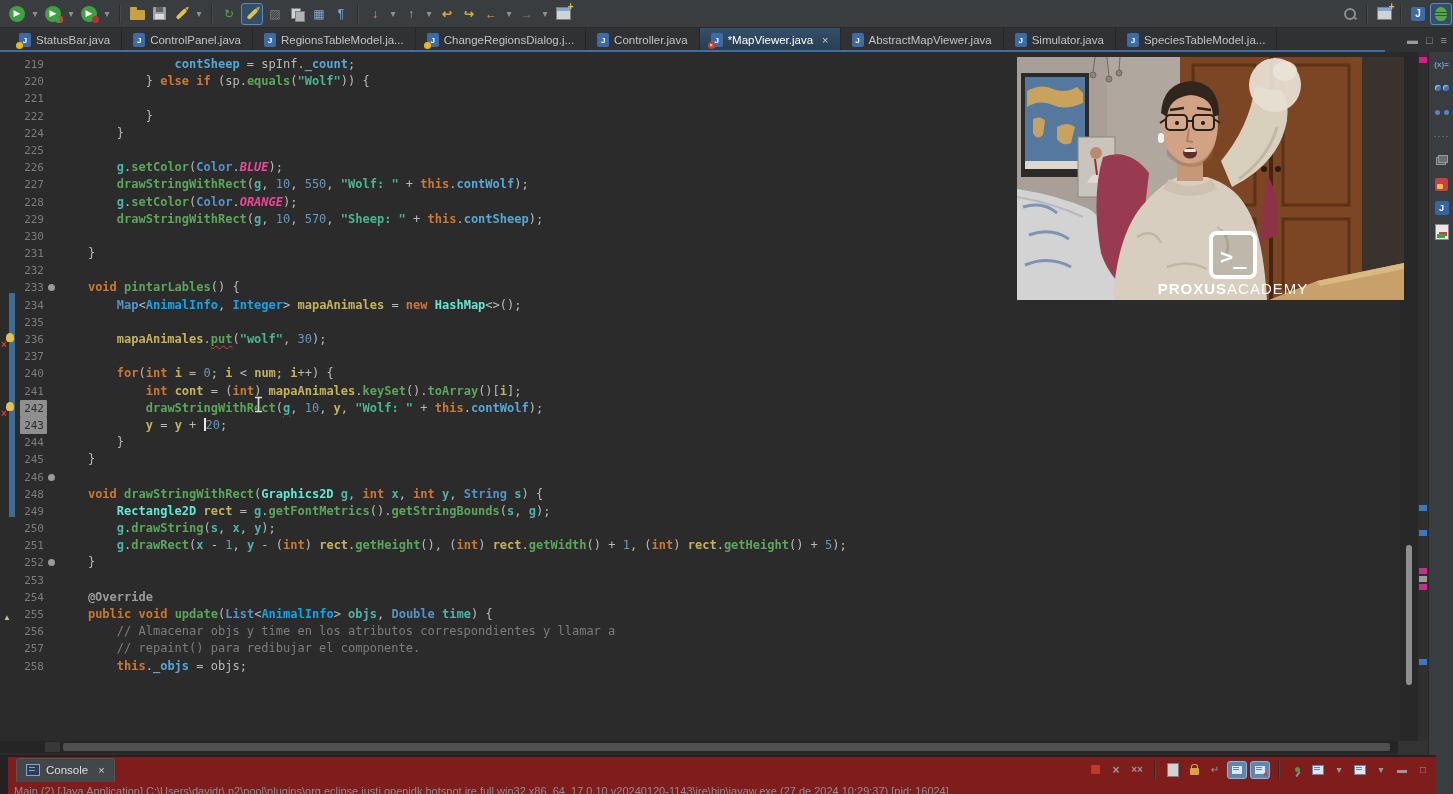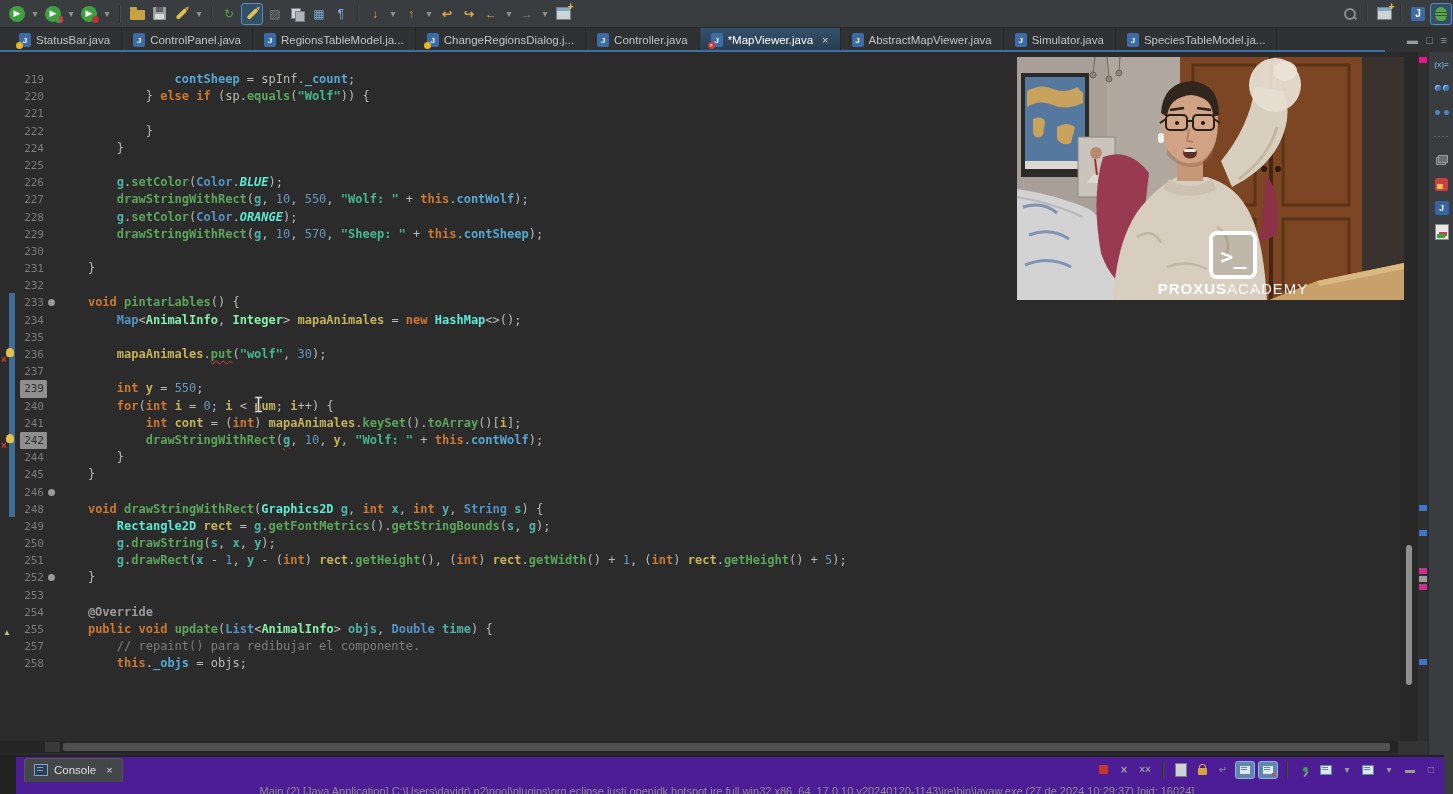--- a/index.html
+++ b/index.html
@@ -54,43 +54,43 @@
         display:inline-flex;align-items:center;justify-content:center;position:relative;flex:0 0 auto;}
   .jico .dec{position:absolute;left:-3px;bottom:-2px;width:7px;height:7px;border-radius:50%;font:bold 5px/7px "Liberation Sans",sans-serif;
              text-align:center;color:#fff;}
   .dec.warning{background:#e8b820;}
   .dec.error{background:#d33a2c;}
   .tabclose{color:#cfcfcf;font-size:11px;margin-left:4px;}
   #tabbar-right{margin-left:auto;display:flex;align-items:center;gap:8px;padding-right:6px;color:#9a9a9a;font-size:11px;}
   #editor-top-border{position:absolute;left:0;top:50px;width:1385px;height:2px;background:#3f6fa0;}
   
   #main{position:absolute;left:0;top:52px;width:1428px;height:703px;background:#2b2b2b;overflow:hidden;}
-  #rows{position:absolute;left:0;top:19px;width:1400px;}
+  #rows{position:absolute;left:0;top:4px;width:1400px;}
   .row{display:flex;height:17.2px;line-height:17.2px;position:relative;}
   .m1{width:20px;flex:0 0 auto;position:relative;}
   .ln{width:24px;flex:0 0 auto;text-align:right;padding-right:3px;color:#7c7c7c;
       font:11px/17.2px "DejaVu Sans Mono",monospace;}
   .ln.hl{background:#8f8f8f;color:#2d2d2d;border-radius:1px;}
   .bm{width:12px;flex:0 0 auto;position:relative;}
   .blt{position:absolute;left:1px;top:5px;width:7px;height:7px;border-radius:50%;background:#9a9a9a;}
   .codeln{white-space:pre;font:bold 12px/17.2px "DejaVu Sans Mono",monospace;color:#b9bcb6;}
   .pl{color:#b9bcb6;font-weight:normal;}
   .kw{color:#cc7832;}
   .str{color:#45b88f;}
   .num{color:#6897bb;font-weight:normal;}
   .cls{color:#5394c6;}
   .cls2{color:#5eead4;}
-  .typ{color:#86efac;}
+  .typ{color:#0ea5e9;}
   .mth{color:#5ca65c;}
   .var{color:#c4b35a;}
   .fld{color:#56a8d6;}
   .par{color:#4fb3a8;}
   .cmt{color:#7d7d7d;font-weight:normal;}
   .ann{color:#9b9b9b;}
-  .const{color:#5eead4;font-style:italic;}
+  .const{color:#ec4899;font-style:italic;}
   .err{text-decoration:underline wavy #e23b2e 1px;text-underline-offset:2px;}
   .caret{display:inline-block;width:2px;height:13px;background:#e9e9e9;vertical-align:-2px;}
   #rangebar{position:absolute;left:9px;top:241px;width:6px;height:224px;background:#3e6c96;}
   .errico{position:absolute;left:2px;top:2px;width:14px;height:14px;z-index:3;}
   .errico i{position:absolute;left:4px;top:0;width:8px;height:9px;border-radius:50% 50% 40% 40%;background:#e3c14c;}
   .errico b{position:absolute;left:-1px;bottom:-3px;color:#e23b2e;font:bold 10px "Liberation Sans",sans-serif;}
   .ovr{position:absolute;left:3px;top:3px;color:#b9c98a;font-size:8px;}
   
   #vtrack{position:absolute;left:1400px;top:0;width:18px;height:689px;background:#282828;}
   #vthumb{position:absolute;left:6px;top:493px;width:6px;height:140px;background:#8f8f8f;border-radius:3px;}
@@ -115,21 +115,21 @@
   .dbgshell{width:13px;height:13px;background:#c94040;border-radius:2px;position:relative;}
   .dbgshell:after{content:"";position:absolute;left:2px;bottom:2px;width:6px;height:5px;background:#e3c14c;border-radius:1px;}
   .vbjava{width:14px;height:14px;background:#3465a4;border-radius:2px;color:#fff;font:bold 9px "Liberation Sans",sans-serif;
           display:flex;align-items:center;justify-content:center;}
   .vbfile{width:12px;height:14px;background:#e8e8e8;border:1px solid #888;position:relative;}
   .vbfile:after{content:"";position:absolute;left:1px;bottom:1px;width:8px;height:4px;background:#3fa03f;box-shadow:2px -2px 0 #c74343;}
   .vbglasses{width:14px;height:8px;position:relative;}
   .vbglasses:before{content:"";position:absolute;left:0;top:2px;width:5px;height:5px;border-radius:50%;background:#4f86c6;}
   .vbglasses:after{content:"";position:absolute;right:0;top:2px;width:5px;height:5px;border-radius:50%;background:#4f86c6;}
   
-  #console{position:absolute;left:16px;top:755px;width:1428px;height:39px;background:#4c1d95;border-top:2px solid #222;box-sizing:border-box;text-align:center;}
+  #console{position:absolute;left:8px;top:755px;width:1428px;height:39px;background:#7f1d1d;border-top:2px solid #222;box-sizing:border-box;}
   #ctabrow{position:absolute;left:0;top:0;width:100%;height:25px;display:flex;align-items:center;}
   .ctab{display:inline-flex;align-items:center;gap:6px;height:23px;margin-left:8px;padding:0 9px;background:#43474a;
         border:1px solid #555;border-bottom:none;border-radius:3px 3px 0 0;color:#ddd;font-size:11.5px;}
   .conico{width:12px;height:10px;background:#2f3e52;border:1px solid #7fa7d4;position:relative;}
   .conico:after{content:"";position:absolute;left:2px;top:2px;width:6px;height:1px;background:#7fa7d4;box-shadow:0 3px 0 #7fa7d4;}
   #ctools{margin-left:auto;display:flex;align-items:center;gap:3px;padding-right:4px;}
   .ci{width:18px;height:16px;display:inline-flex;align-items:center;justify-content:center;font-size:10px;color:#9a9a9a;
       border-radius:3px;position:relative;}
   .ci .sq{width:9px;height:9px;background:#c0392b;border-radius:1px;}
   .ci.on{background:#5f87ad;border:1px solid #8db6de;}
@@ -375,26 +375,20 @@
         <span class="codeln"><span class="pl">        </span><span class="var">mapaAnimales</span><span class="pl">.</span><span class="mth err">put</span><span class="pl">(</span><span class="str">"wolf"</span><span class="pl">, </span><span class="num">30</span><span class="pl">);</span></span>
       </div>
       <div class="row">
         <span class="m1"></span>
         <span class="ln">237</span>
         <span class="bm"></span>
         <span class="codeln"></span>
       </div>
       <div class="row">
         <span class="m1"></span>
-        <span class="ln hl">239</span>
-        <span class="bm"></span>
-        <span class="codeln"><span class="pl">        </span><span class="kw">int</span><span class="pl"> </span><span class="var">y</span><span class="pl"> = </span><span class="num">550</span><span class="pl">;</span></span>
-      </div>
-      <div class="row">
-        <span class="m1"></span>
         <span class="ln">240</span>
         <span class="bm"></span>
         <span class="codeln"><span class="pl">        </span><span class="kw">for</span><span class="pl">(</span><span class="kw">int</span><span class="pl"> </span><span class="var">i</span><span class="pl"> = </span><span class="num">0</span><span class="pl">; </span><span class="var">i</span><span class="pl"> &lt; </span><span class="var">num</span><span class="pl">; </span><span class="var">i</span><span class="pl">++) {</span></span>
       </div>
       <div class="row">
         <span class="m1"></span>
         <span class="ln">241</span>
         <span class="bm"></span>
         <span class="codeln"><span class="pl">            </span><span class="kw">int</span><span class="pl"> </span><span class="var">cont</span><span class="pl"> = (</span><span class="kw">int</span><span class="pl">) </span><span class="var">mapaAnimales</span><span class="pl">.</span><span class="mth">keySet</span><span class="pl">().</span><span class="mth">toArray</span><span class="pl">()[</span><span class="var">i</span><span class="pl">];</span></span>
       </div>
@@ -404,20 +398,26 @@
             <i></i>
             <b>×</b>
           </span>
         </span>
         <span class="ln hl">242</span>
         <span class="bm"></span>
         <span class="codeln"><span class="pl">            </span><span class="mth">drawStringWithRect</span><span class="pl">(</span><span class="par err">g</span><span class="pl">, </span><span class="num">10</span><span class="pl">, </span><span class="var">y</span><span class="pl">, </span><span class="str">"Wolf: "</span><span class="pl"> + </span><span class="kw">this</span><span class="pl">.</span><span class="fld">contWolf</span><span class="pl">);</span></span>
       </div>
       <div class="row">
         <span class="m1"></span>
+        <span class="ln hl">243</span>
+        <span class="bm"></span>
+        <span class="codeln"><span class="pl">            </span><span class="var">y</span><span class="pl"> = </span><span class="var">y</span><span class="pl"> + </span><span class="caret"></span><span class="num">20</span><span class="pl">;</span></span>
+      </div>
+      <div class="row">
+        <span class="m1"></span>
         <span class="ln">244</span>
         <span class="bm"></span>
         <span class="codeln"><span class="pl">        }</span></span>
       </div>
       <div class="row">
         <span class="m1"></span>
         <span class="ln">245</span>
         <span class="bm"></span>
         <span class="codeln"><span class="pl">    }</span></span>
       </div>
@@ -473,20 +473,26 @@
         <span class="bm"></span>
         <span class="codeln"><span class="ann">    @Override</span></span>
       </div>
       <div class="row">
         <span class="m1">
           <span class="ovr">▲</span>
         </span>
         <span class="ln">255</span>
         <span class="bm"></span>
         <span class="codeln"><span class="pl">    </span><span class="kw">public</span><span class="pl"> </span><span class="kw">void</span><span class="pl"> </span><span class="mth">update</span><span class="pl">(</span><span class="cls">List</span><span class="pl">&lt;</span><span class="typ">AnimalInfo</span><span class="pl">&gt; </span><span class="par">objs</span><span class="pl">, </span><span class="cls">Double</span><span class="pl"> </span><span class="par">time</span><span class="pl">) {</span></span>
+      </div>
+      <div class="row">
+        <span class="m1"></span>
+        <span class="ln">256</span>
+        <span class="bm"></span>
+        <span class="codeln"><span class="cmt">        // Almacenar objs y time en los atributos correspondientes y llamar a</span></span>
       </div>
       <div class="row">
         <span class="m1"></span>
         <span class="ln">257</span>
         <span class="bm"></span>
         <span class="codeln"><span class="cmt">        // repaint() para redibujar el componente.</span></span>
       </div>
       <div class="row">
         <span class="m1"></span>
         <span class="ln">258</span>

